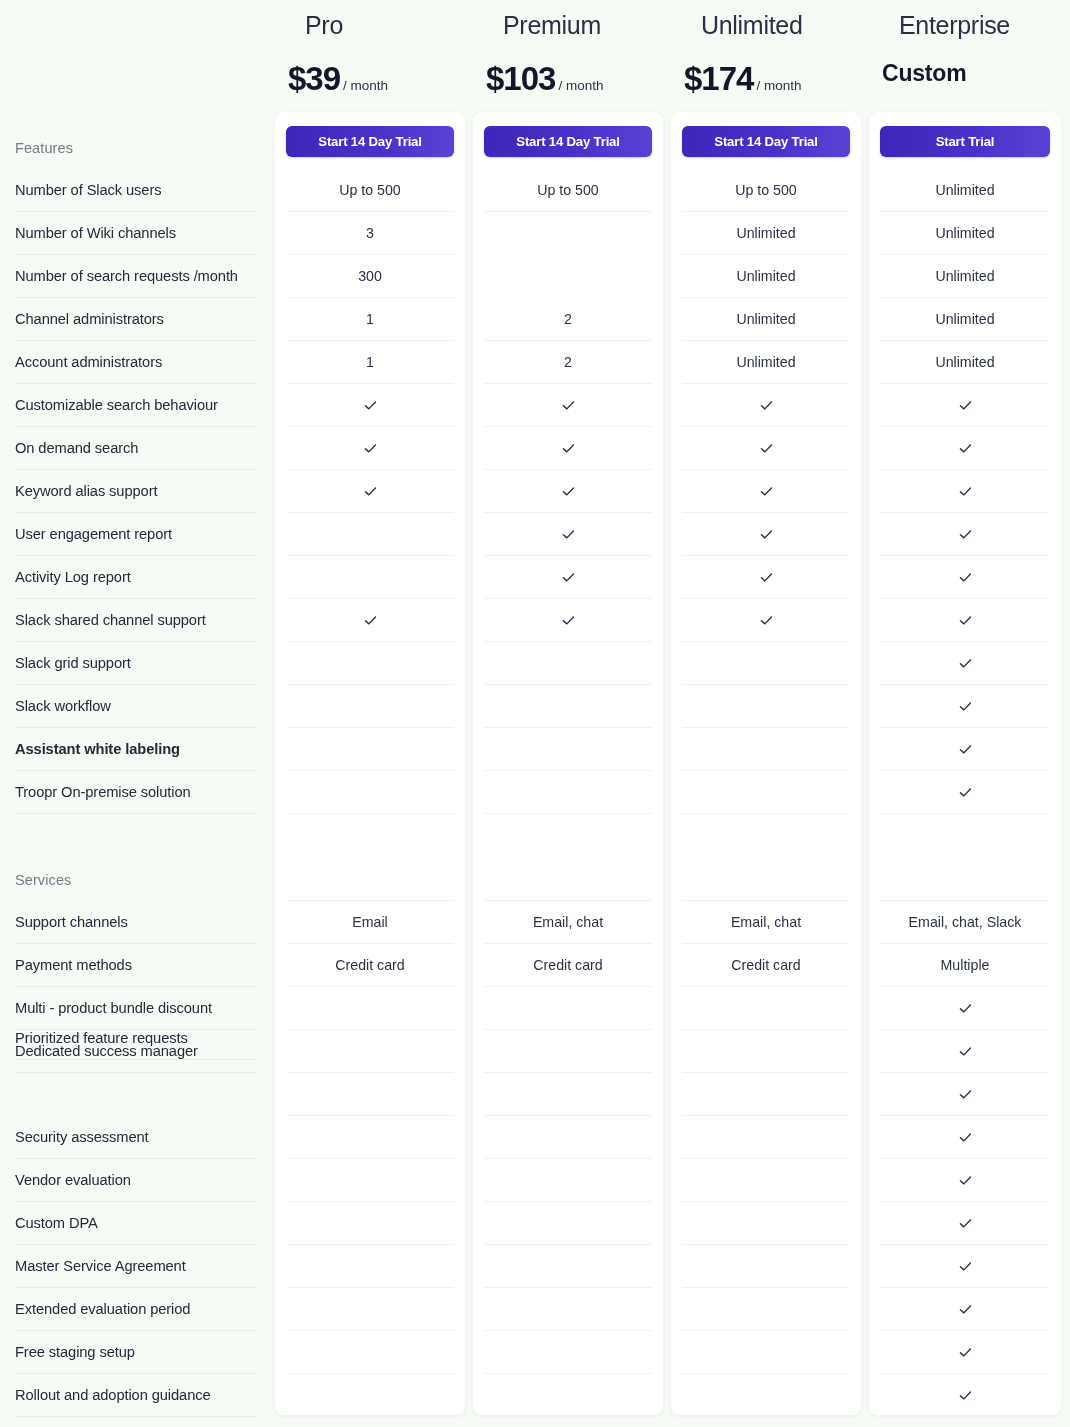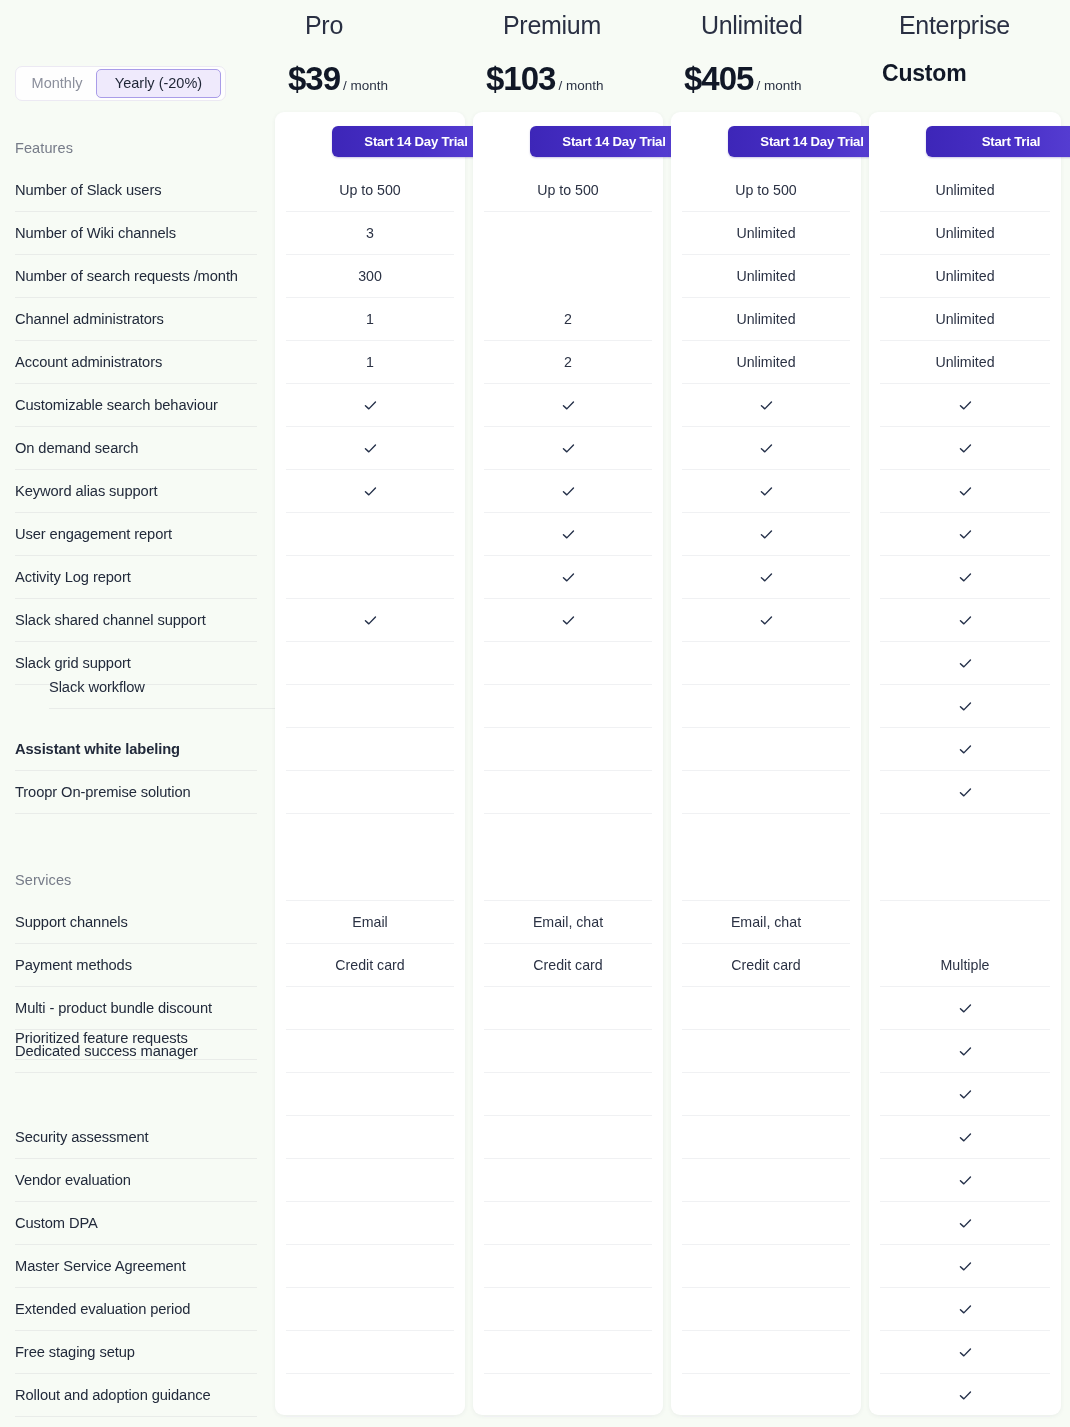--- a/index.html
+++ b/index.html
@@ -161,21 +161,20 @@
     border: none;
     border-radius: 6px;
     background: linear-gradient(90deg, #3d26b8 0%, #4a31c8 55%, #5a42d6 100%);
     color: #ffffff;
     font-size: 13.2px;
     font-weight: 700;
     font-family: "Liberation Sans", sans-serif;
     letter-spacing: -.2px;
     cursor: pointer;
     box-shadow: 0 1px 2px rgba(50,35,150,.25);
-    margin-left: 46px;
   }
   .card.c3 .cta { width: 170px; }
 
   .cell {
     position: absolute;
     width: 168px;
     left: 11px;
     height: 43px;
     border-bottom: 1px solid #f0f1f3;
     display: flex;
@@ -189,24 +188,20 @@
 
   .check svg { display: block; }
 </style>
 </head>
 <body>
 
 <div class="board">
 
   <div class="rail">
 
-    <div class="toggle-wrap">
-      <div class="toggle-opt monthly">Monthly</div>
-      <div class="toggle-opt yearly">Yearly (-20%)</div>
-    </div>
 
     <div class="rail-section-title" id="features-title">Features</div>
 
     <div class="rail-section-title" id="services-title">Services</div>
 
     <div id="rail-rows">
         <div class="rail-row" style="top: 169px;">
           <span>Number of Slack users</span>
         </div>
         <div class="rail-row" style="top: 212px;">
@@ -235,21 +230,21 @@
         </div>
         <div class="rail-row" style="top: 556px;">
           <span>Activity Log report</span>
         </div>
         <div class="rail-row" style="top: 599px;">
           <span>Slack shared channel support</span>
         </div>
         <div class="rail-row" style="top: 642px;">
           <span>Slack grid support</span>
         </div>
-        <div class="rail-row" style="top: 666px; margin-left: 34px;">
+        <div class="rail-row" style="top: 685px;">
           <span>Slack workflow</span>
         </div>
         <div class="rail-row" style="top: 728px; font-weight: bold;">
           <span>Assistant white labeling</span>
         </div>
         <div class="rail-row" style="top: 771px;">
           <span>Troopr On-premise solution</span>
         </div>
         <div class="rail-row" style="top: 901px;">
           <span>Support channels</span>
@@ -301,21 +296,21 @@
       <div class="plan-head h1">
         <div class="plan-name">Premium</div>
         <div class="plan-price-line">
           <span class="plan-price">$103</span>
           <span class="plan-period">/ month</span>
         </div>
       </div>
       <div class="plan-head h2">
         <div class="plan-name">Unlimited</div>
         <div class="plan-price-line">
-          <span class="plan-price">$405</span>
+          <span class="plan-price">$174</span>
           <span class="plan-period">/ month</span>
         </div>
       </div>
       <div class="plan-head h3">
         <div class="plan-name">Enterprise</div>
         <div class="plan-price-line">
           <span class="plan-price custom">Custom</span>
         </div>
       </div>
     </div>
@@ -627,20 +622,23 @@
           </span>
         </div>
         <div class="cell" style="top: 659px;">
           <span class="check">
             <svg width="15" height="15" viewBox="0 0 16 16" fill="none" aria-hidden="true">
               <path d="M2.6 8.2 L6.2 11.6 L13.3 4.3" stroke="#243049" stroke-width="1.5" stroke-linecap="round" stroke-linejoin="round"></path>
             </svg>
           </span>
         </div>
         <div class="cell blank" style="top: 732px; height: 57px;"></div>
+        <div class="cell" style="top: 789px;">
+          <span>Email, chat, Slack</span>
+        </div>
         <div class="cell" style="top: 832px; text-align: center;">
           <span>Multiple</span>
         </div>
         <div class="cell" style="top: 875px;">
           <span class="check">
             <svg width="15" height="15" viewBox="0 0 16 16" fill="none" aria-hidden="true">
               <path d="M2.6 8.2 L6.2 11.6 L13.3 4.3" stroke="#243049" stroke-width="1.5" stroke-linecap="round" stroke-linejoin="round"></path>
             </svg>
           </span>
         </div>

